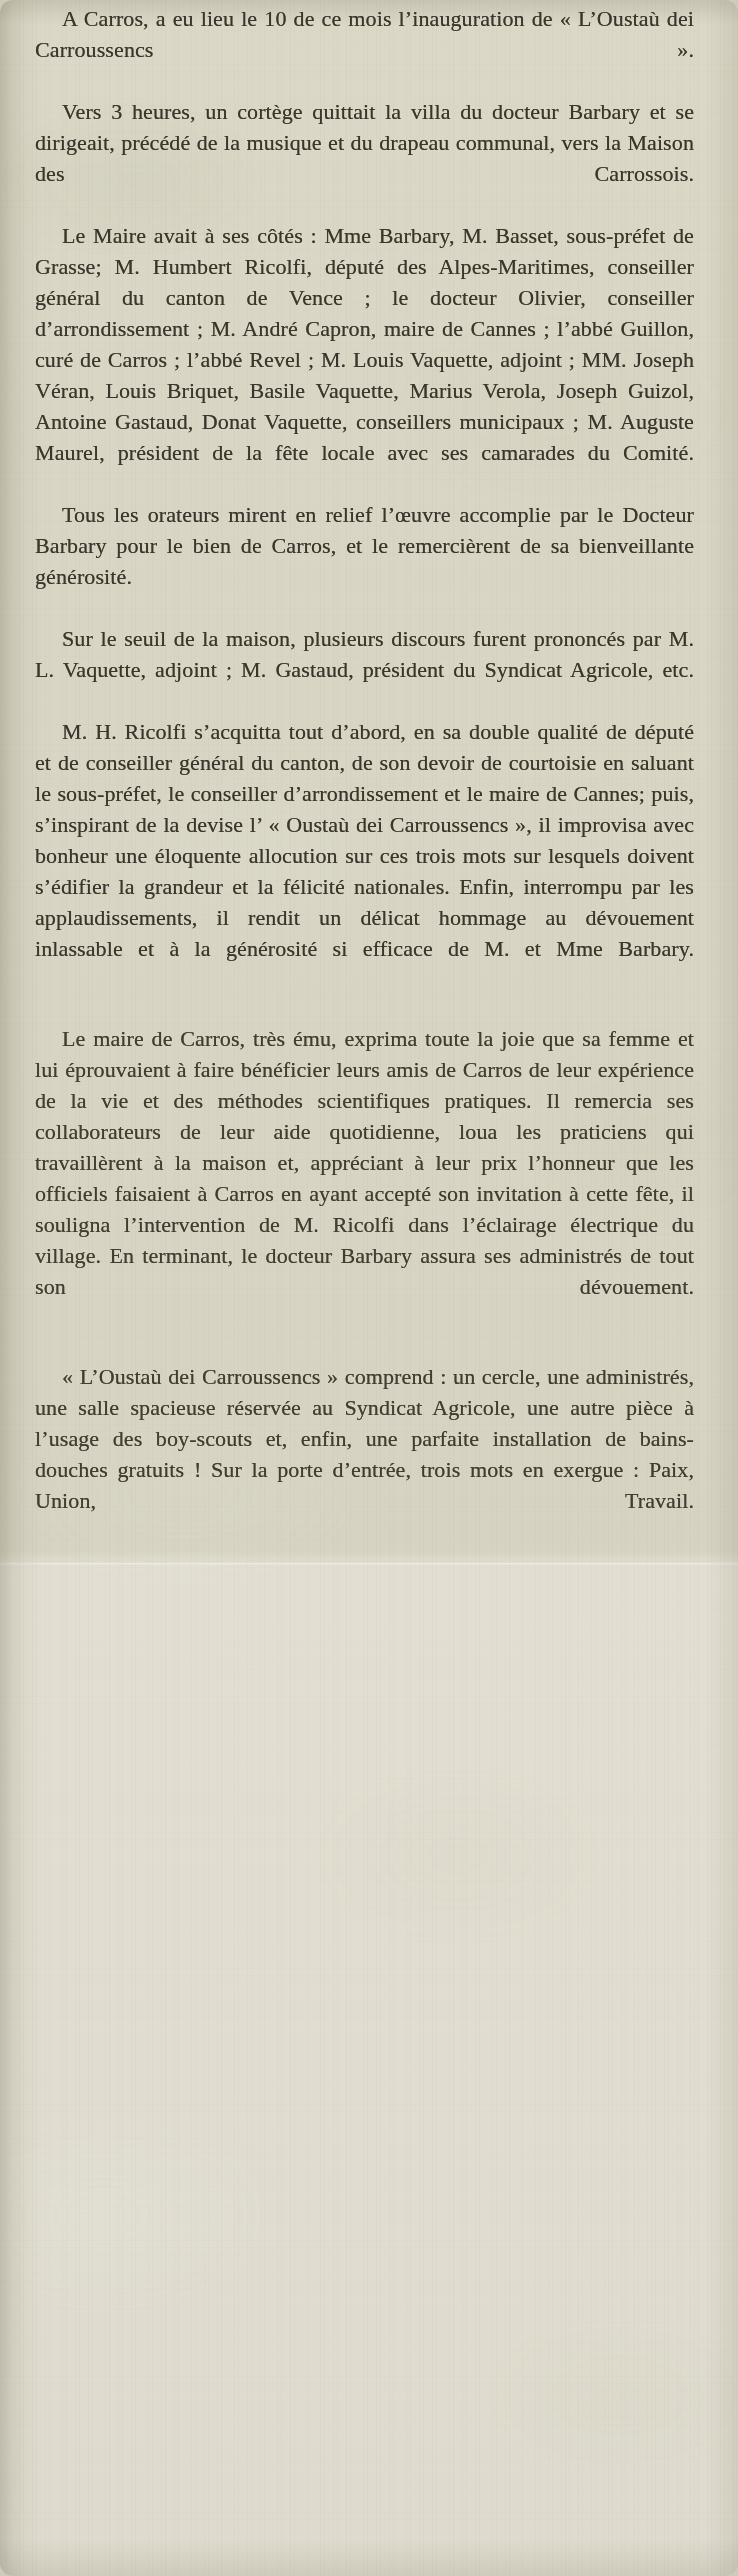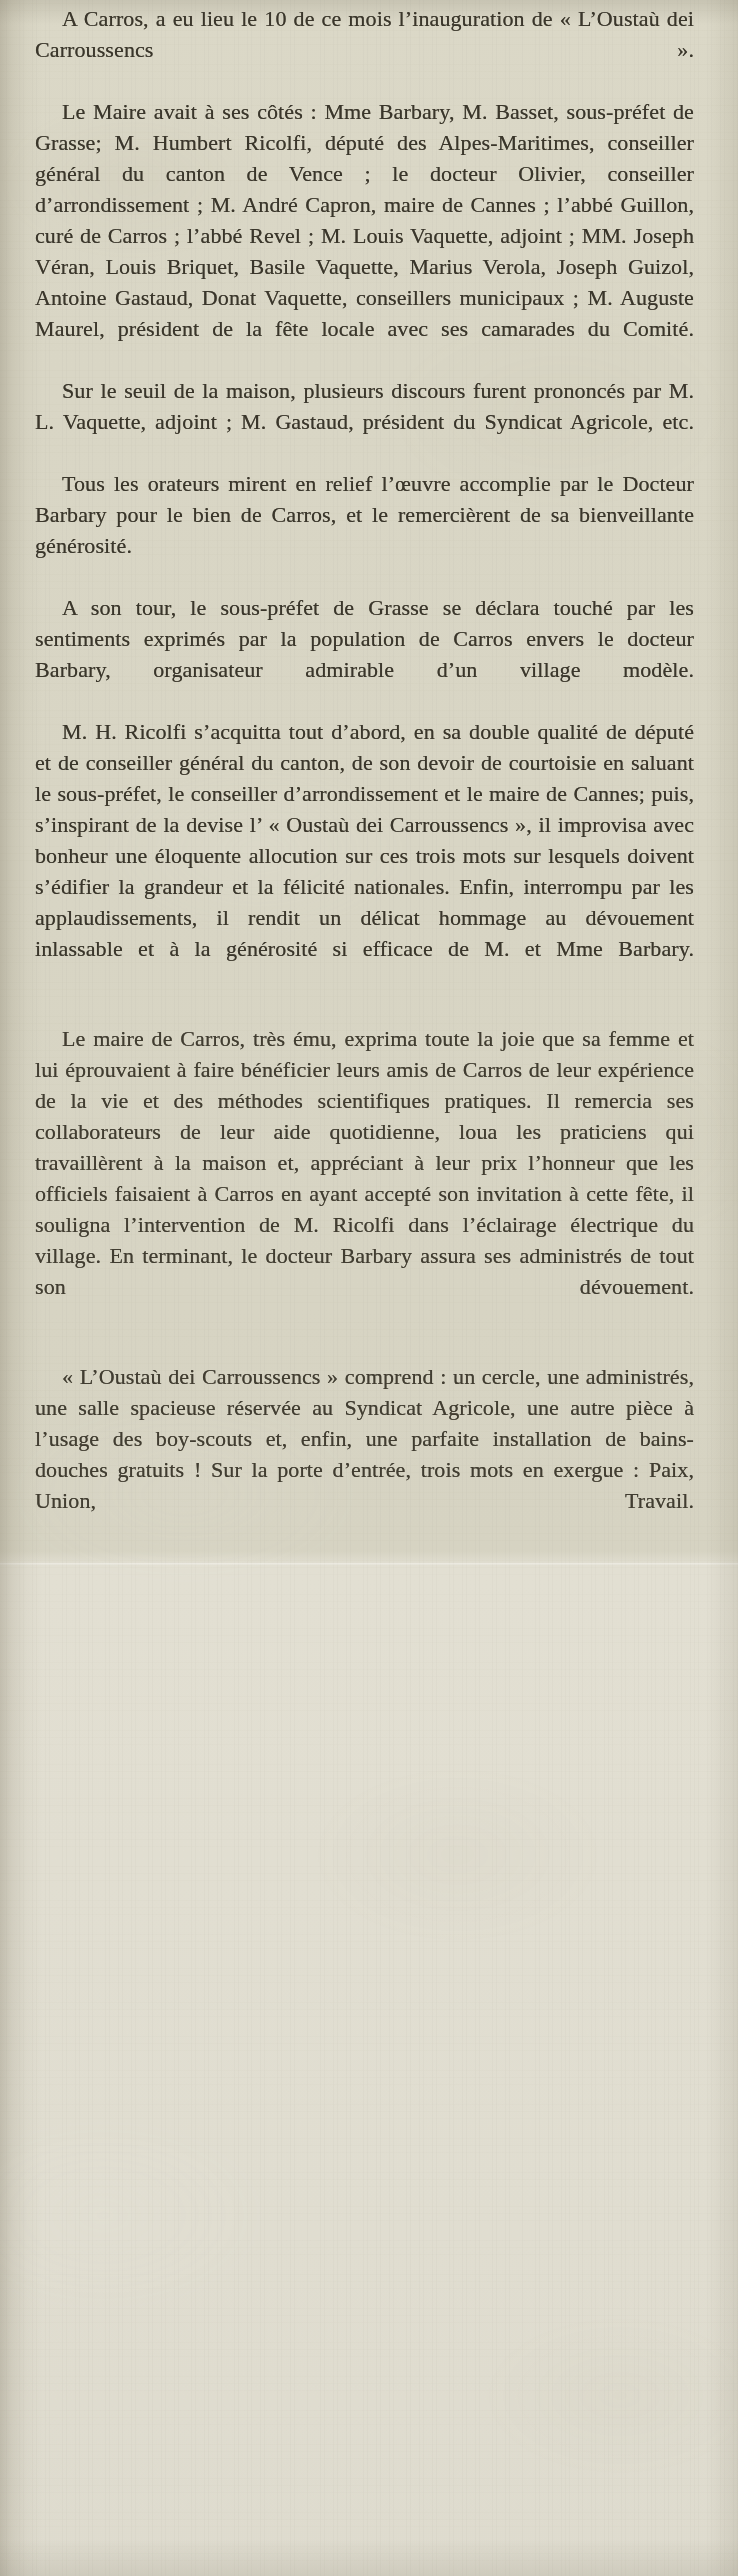--- a/index.html
+++ b/index.html
@@ -9,20 +9,21 @@
     background: #cfcbba;
   }
 
   #page {
     position: relative;
     width: 738px;
     height: 2576px;
     overflow: hidden;
     background: #d8d5c4;
     font-family: "Liberation Serif", "DejaVu Serif", serif;
+    border-radius: 13px;
   }
 
   
   .paper-base {
     position: absolute;
     inset: 0;
     background:
       linear-gradient(180deg,
         #dbd8c7 0px,
         #d9d6c5 372px,
@@ -171,23 +172,23 @@
   <div class="mottle"></div>
   <div class="grain"></div>
   <div class="scan-seam"></div>
   <div class="gutter-shadow"></div>
   <div class="right-edge-shadow"></div>
   <div class="top-shadow"></div>
   <div class="bottom-shadow"></div>
 
   <div class="text-column">
     <p class="para">A Carros, a eu lieu le 10 de ce mois l’inauguration de « L’Oustaù dei Carroussencs ».</p>
+    <p class="para">Vers 3 heures, un cortège quittait la villa du docteur Barbary et se dirigeait, précédé de la musique et du drapeau communal, vers la Maison des Carrossois.</p>
     <p class="para">Le Maire avait à ses côtés : Mme Barbary, M. Basset, sous-préfet de Grasse; M. Humbert Ricolfi, député des Alpes-Maritimes, conseiller général du canton de Vence ; le docteur Olivier, conseiller d’arrondissement ; M. André Capron, maire de Cannes ; l’abbé Guillon, curé de Carros ; l’abbé Revel ; M. Louis Vaquette, adjoint ; MM. Joseph Véran, Louis Briquet, Basile Vaquette, Marius Verola, Joseph Guizol, Antoine Gastaud, Donat Vaquette, conseillers municipaux ; M. Auguste Maurel, président de la fête locale avec ses camarades du Comité.</p>
+    <p class="para">Tous les orateurs mirent en relief l’œuvre accomplie par le Docteur Barbary pour le bien de Carros, et le remercièrent de sa bienveillante générosité.</p>
     <p class="para">Sur le seuil de la maison, plusieurs discours furent prononcés par M. L. Vaquette, adjoint ; M. Gastaud, président du Syndicat Agricole, etc.</p>
-    <p class="para">Tous les orateurs mirent en relief l’œuvre accomplie par le Docteur Barbary pour le bien de Carros, et le remercièrent de sa bienveillante générosité.</p>
-    <p class="para">A son tour, le sous-préfet de Grasse se déclara touché par les sentiments exprimés par la population de Carros envers le docteur Barbary, organisateur admirable d’un village modèle.</p>
     <p class="para">M. H. Ricolfi s’acquitta tout d’abord, en sa double qualité de député et de conseiller général du canton, de son devoir de courtoisie en saluant le sous-préfet, le conseiller d’arrondissement et le maire de Cannes; puis, s’inspirant de la devise l’ « Oustaù dei Carroussencs », il improvisa avec bonheur une éloquente allocution sur ces trois mots sur lesquels doivent s’édifier la grandeur et la félicité nationales. Enfin, interrompu par les applaudissements, il rendit un délicat hommage au dévouement inlassable et à la générosité si efficace de M. et Mme Barbary.</p>
     <p class="para band-low">Le maire de Carros, très ému, exprima toute la joie que sa femme et lui éprouvaient à faire bénéficier leurs amis de Carros de leur expérience de la vie et des méthodes scientifiques pratiques. Il remercia ses collaborateurs de leur aide quotidienne, loua les praticiens qui travaillèrent à la maison et, appréciant à leur prix l’honneur que les officiels faisaient à Carros en ayant accepté son invitation à cette fête, il souligna l’intervention de M. Ricolfi dans l’éclairage électrique du village. En terminant, le docteur Barbary assura ses administrés de tout son dévouement.</p>
     <p class="para band-low">« L’Oustaù dei Carroussencs » comprend : un cercle, une administrés, une salle spacieuse réservée au Syndicat Agricole, une autre pièce à l’usage des boy-scouts et, enfin, une parfaite installation de bains-douches gratuits ! Sur la porte d’entrée, trois mots en exergue : Paix, Union, Travail.</p>
   </div>
 
 </div>
 
 
 </body></html>

